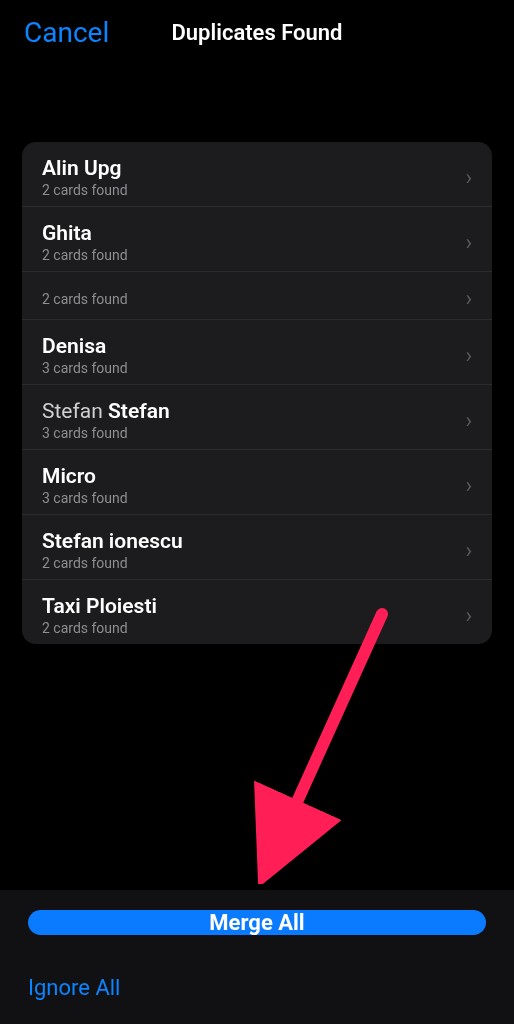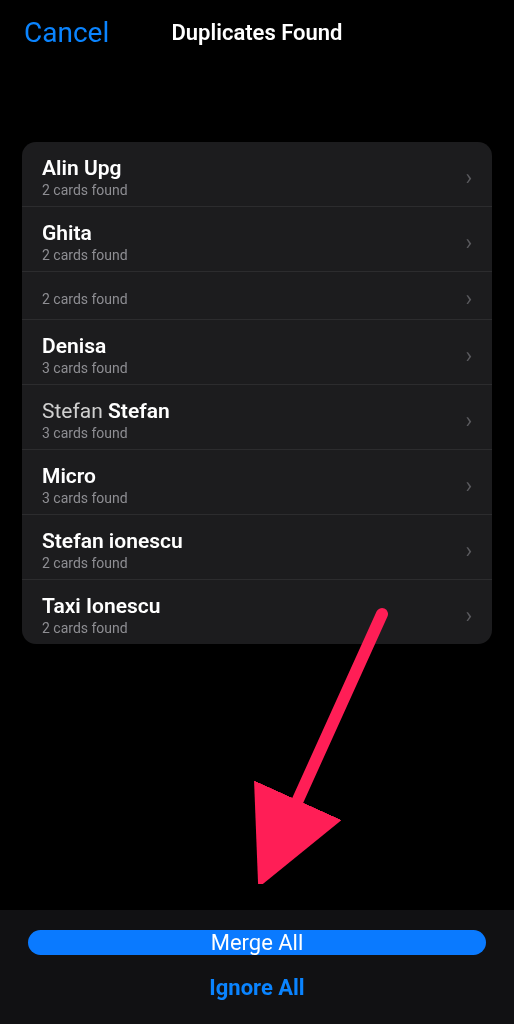--- a/index.html
+++ b/index.html
@@ -81,34 +81,33 @@
       left: 0;
       right: 0;
       background: #111113;
       padding: 20px 28px 24px 28px;
     }
     .merge-btn {
       width: 100%;
       background: #0a7aff;
       color: #ffffff;
       font-size: 22px;
-      font-weight: 400;
+      font-weight: 700;
       border: none;
       border-radius: 14px;
       cursor: pointer;
       text-align: center;
     }
     .ignore-btn {
       display: block;
       width: 100%;
       color: #0a84ff;
       font-size: 22px;
-      font-weight: 700;
-      text-align: center;
-      margin-top: 20px;
+      font-weight: 400;
+      margin-top: 40px;
       cursor: pointer;
     }
     .arrow-overlay {
       position: absolute;
       left: 252px;
       top: 594px;
       pointer-events: none;
       z-index: 100;
     }
   </style>
@@ -164,21 +163,21 @@
   </div>
   <div class="list-item">
     <div class="item-content">
       <div class="item-name"><span class="light"></span><span>Stefan ionescu</span></div>
       <div class="item-subtitle">2 cards found</div>
     </div>
     <span class="chevron">›</span>
   </div>
   <div class="list-item">
     <div class="item-content">
-      <div class="item-name"><span class="light"></span><span>Taxi Ionescu</span></div>
+      <div class="item-name"><span class="light"></span><span>Taxi Ploiesti</span></div>
       <div class="item-subtitle">2 cards found</div>
     </div>
     <span class="chevron">›</span>
   </div>
 </div>
 
 <div class="bottom-area">
   <button class="merge-btn">Merge All</button>
   <span class="ignore-btn">Ignore All</span>
 </div>

